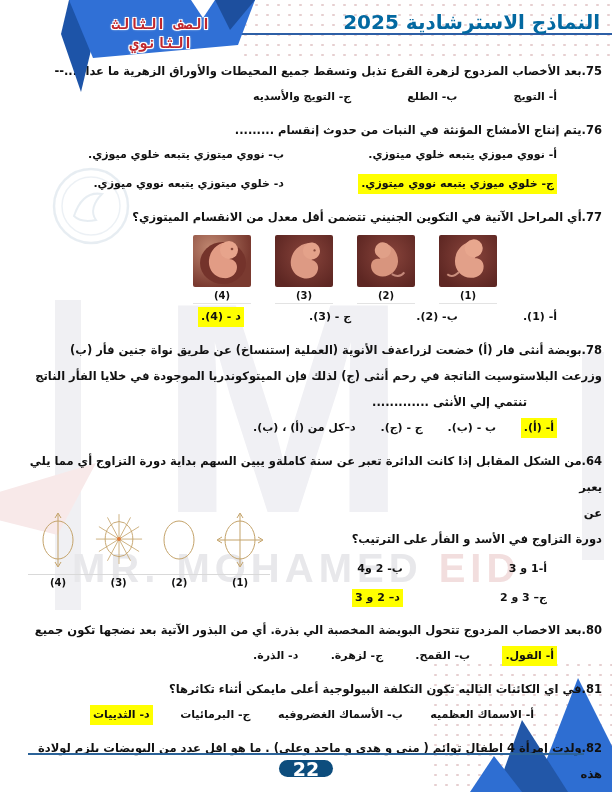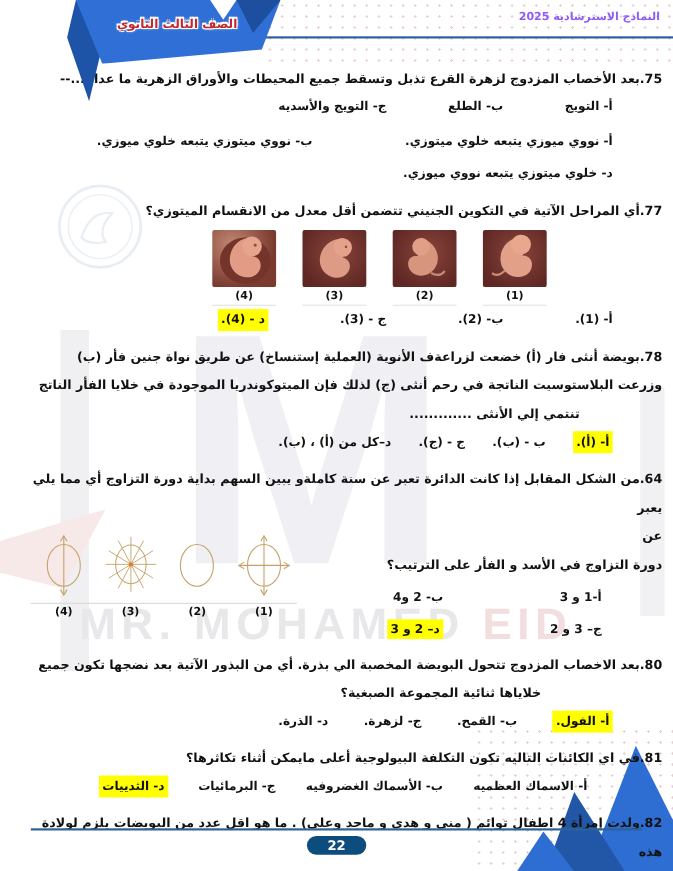--- a/index.html
+++ b/index.html
@@ -3,50 +3,50 @@
 <meta charset="utf-8">
 <style>
   html,body{margin:0;padding:0;background:#fff;}
   .page{position:relative;width:612px;height:792px;background:#fff;overflow:hidden;
         font-family:"DejaVu Sans",sans-serif;color:#111;}
   
   .dots{position:absolute;background-image:radial-gradient(#e6cfd0 1.1px,transparent 1.3px);
         background-size:11px 10px;z-index:0;}
   .dots-top{left:240px;top:0;width:372px;height:57px;}
   .dots-bottom{left:430px;top:660px;width:182px;height:132px;}
-  .hdr-title{position:absolute;top:10px;right:12px;color:#8b5cf6;font-size:10px;font-weight:bold;
+  .hdr-title{position:absolute;top:10px;right:12px;color:#0369a1;font-size:20px;font-weight:bold;
         direction:rtl;z-index:3;}
   .hdr-line{position:absolute;top:33px;left:196px;width:416px;height:2px;background:#2d5fa6;z-index:2;}
   .banner{position:absolute;left:55px;top:0;width:215px;height:100px;z-index:4;}
   .banner i{position:absolute;inset:0;display:block;}
   .b-tail{background:#1d54a8;clip-path:polygon(14px 0,48px 0,26px 92px,6px 34px);}
   .b-main{background:#3070d6;clip-path:polygon(14px 0,200px 0,183px 45px,38px 58px);}
   .b-fold{background:#1d4f9e;clip-path:polygon(160px 0,200px 0,175px 30px);}
   .b-notch{background:#ffffff;clip-path:polygon(136px 0,160px 0,148px 18px);}
   .b-text{position:absolute;top:15px;left:28px;width:156px;text-align:center;color:#c1272d;
-        font-weight:bold;font-size:11px;direction:rtl;
-        text-shadow:0 0 2px #fff,0 0 3px #fff,1px 1px 0 #fff,-1px -1px 0 #fff,1px -1px 0 #fff,-1px 1px 0 #fff;}
+        font-weight:bold;font-size:15px;direction:rtl;
+        text-shadow:0 0 2px #fff,0 0 3px #fff,1px 1px 0 #fff,-1px -1px 0 #fff,1px -1px 0 #fff,-1px 1px 0 #fff;font-family:Liberation Mono, monospace;}
   .logo-wm{position:absolute;left:50px;top:158px;z-index:0;opacity:.45;}
   .wm-letter{position:absolute;left:158px;top:258px;font-size:300px;line-height:1;font-weight:bold;
         color:#f0f0f4;z-index:0;font-family:"Liberation Sans",sans-serif;}
   .wm-bar-l{position:absolute;left:55px;top:300px;width:26px;height:310px;background:#f0f0f3;z-index:0;}
   .wm-bar-r{position:absolute;left:582px;top:352px;width:22px;height:208px;background:#f1f1f4;z-index:0;}
   .wm-pink{position:absolute;left:0;top:463px;width:96px;height:72px;background:#f8e9e9;
         clip-path:polygon(0 40%,100% 0,60% 100%,0 80%);z-index:0;}
   .wm-name{position:absolute;left:72px;top:546px;font-size:40px;font-weight:bold;letter-spacing:5px;
         color:#e8e8eb;z-index:0;white-space:nowrap;font-family:"Liberation Sans",sans-serif;}
   .wm-name .accent{color:#f2dede;}
   .mountain{position:absolute;left:470px;top:650px;width:142px;height:142px;z-index:1;}
   .mountain i{position:absolute;inset:0;display:block;}
   .m1{background:#2e6ed2;clip-path:polygon(108px 28px,142px 96px,142px 142px,64px 142px);}
   .m2{background:#2257a8;clip-path:polygon(52px 70px,98px 142px,26px 142px);}
   .m3{background:#2e6ed2;clip-path:polygon(24px 106px,52px 142px,0px 142px);}
   .ft-line{position:absolute;left:28px;top:753px;width:556px;height:2px;background:#2b6399;z-index:2;}
   .page-pill{position:absolute;left:279px;top:760px;width:54px;height:17px;border-radius:13px;
-        background:#0d4d7d;color:#fff;font-size:12px;font-weight:bold;display:flex;align-items:center;
+        background:#0d4d7d;color:#fff;font-size:19px;font-weight:bold;display:flex;align-items:center;
         justify-content:center;z-index:3;}
   
   .content{position:absolute;left:28px;top:58px;width:574px;direction:rtl;text-align:right;
         z-index:2;font-weight:bold;font-size:11.5px;}
   .q{margin:0 0 10px 0;}
   .qt{margin:0;line-height:26px;}
   .opts{display:flex;justify-content:space-between;margin-top:3px;line-height:20px;font-size:11px;}
   .pad-a{padding:0 45px 0 225px;}
   .pad-b{padding:0 45px 0 170px;}
   .pad-c{padding:0 68px 0 62px;}
@@ -114,23 +114,25 @@
     <div class="q">
       <p class="qt"><span>75.</span><span>بعد الأخصاب المزدوج لزهرة القرع تذبل وتسقط جميع المحيطات والأوراق الزهرية ما عدا ....--</span></p>
       <div class="opts pad-a">
         <span>أ- التويج</span>
         <span>ب- الطلع</span>
         <span>ج- التويج والأسديه</span>
       </div>
     </div>
 
     <div class="q">
+      <p class="qt"><span>76.</span><span>يتم إنتاج الأمشاج المؤنثة في النبات من حدوث إنقسام .........</span></p>
       <div class="opts-grid">
         <span>أ- نووي ميوزي يتبعه خلوي ميتوزي.</span>
         <span>ب- نووي ميتوزي يتبعه خلوي ميوزي.</span>
+        <span class="hl">ج- خلوي ميوزي يتبعه نووي ميتوزي.</span>
         <span>د- خلوي ميتوزي يتبعه نووي ميوزي.</span>
       </div>
     </div>
 
     <div class="q">
       <p class="qt"><span>77.</span><span>أي المراحل الآتية في التكوين الجنيني تتضمن أقل معدل من الانقسام الميتوزي؟</span></p>
       <div class="fetus-row">
         <div class="fet">
           <div class="fet-img alt">
             <svg width="58" height="52" viewBox="0 0 56 52">
@@ -255,21 +257,20 @@
             <span>(3)</span>
             <span>(2)</span>
             <span>(1)</span>
           </div>
         </div>
       </div>
     </div>
 
     <div class="q">
       <p class="qt"><span>80.</span><span>بعد الاخصاب المزدوج تتحول البويضة المخصبة الي بذرة. أي من البذور الآتية بعد نضجها تكون جميع</span></p>
-      <p class="qt ind110">خلاياها ثنائية المجموعة الصبغية؟</p>
       <div class="opts pad-a">
         <span class="hl">أ- الفول.</span>
         <span>ب- القمح.</span>
         <span>ج- لزهرة.</span>
         <span>د- الذرة.</span>
       </div>
     </div>
 
     <div class="q">
       <p class="qt"><span>81.</span><span>في اي الكائنات التاليه تكون التكلفة البيولوجية أعلى مايمكن أثناء تكاثرها؟</span></p>

